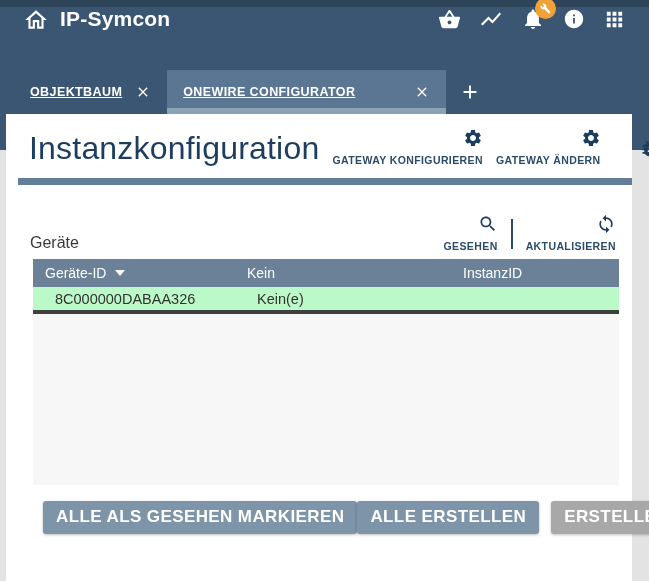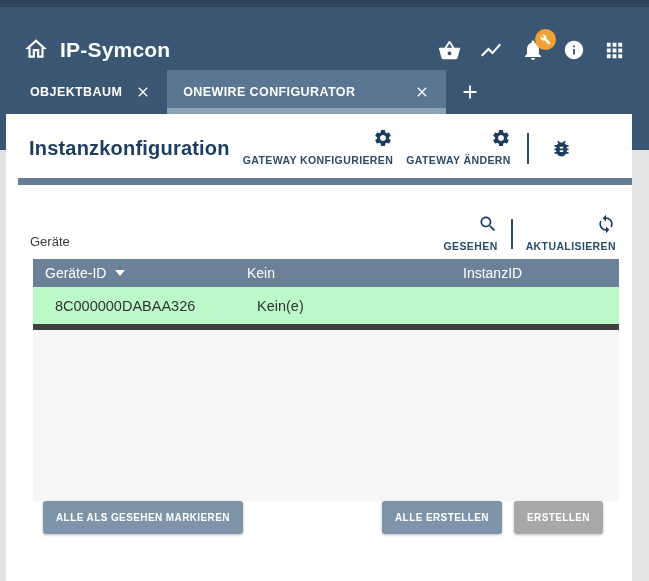--- a/index.html
+++ b/index.html
@@ -8,64 +8,64 @@
     --empty-bg:#F7F7F7; --page-gray:#E3E3E3; --btn:#7E94A9; --btn-disabled:#A8A8A8;
     --badge:#F0A236; --row-text:#333333;
   }
   *{margin:0;padding:0;box-sizing:border-box;}
   body{font-family:"Liberation Sans",sans-serif;background:#fff;}
   .page{position:relative;width:649px;height:581px;background:var(--page-gray);overflow:hidden;}
 
   .navy-band{position:absolute;top:0;left:0;width:649px;height:150px;background:var(--navy);}
   .top-strip{position:absolute;top:0;left:0;width:649px;height:7px;background:var(--navy-dark);z-index:2;}
 
-  .app-header{position:absolute;top:7px;left:0;width:649px;height:55px;display:flex;align-items:flex-end;padding:0 23px;z-index:3;color:#fff;}
+  .app-header{position:absolute;top:7px;left:0;width:649px;height:55px;display:flex;align-items:flex-start;padding:0 23px;z-index:3;color:#fff;}
   .home-icon{display:flex;align-items:center;cursor:pointer;}
   .app-title{font-size:21px;font-weight:bold;margin-left:11px;letter-spacing:.2px;}
   .header-icons{margin-left:auto;display:flex;align-items:center;gap:18px;}
   .hicon{display:flex;align-items:center;cursor:pointer;}
   .bell-wrap{position:relative;}
   .badge{position:absolute;top:-9px;right:-11px;width:21px;height:21px;border-radius:50%;background:var(--badge);display:flex;align-items:center;justify-content:center;}
 
   .tabbar{position:absolute;top:70px;left:0;width:649px;height:44px;display:flex;align-items:stretch;padding-left:14px;z-index:3;}
-  .tab{display:flex;align-items:center;padding:0 16px;cursor:pointer;color:#fff;}
+  .tab{display:flex;align-items:center;padding:0 16px;cursor:pointer;color:#fff;text-decoration:underline;}
   .tab-label{font-size:12.5px;font-weight:bold;letter-spacing:.4px;white-space:nowrap;}
   .tab-close{display:flex;align-items:center;margin-left:13px;cursor:pointer;}
   .tab.active{background:var(--tab-active);position:relative;gap:46px;}
   .tab.active::after{content:'';position:absolute;left:0;right:0;bottom:0;height:6px;background:var(--tab-strip);}
   .tab-add{display:flex;align-items:center;margin-left:13px;cursor:pointer;color:#fff;}
 
   .card{position:absolute;left:6px;top:114px;width:626px;height:467px;background:#fff;z-index:4;}
   .toolbar{position:absolute;left:23px;top:12px;right:14px;height:44px;display:flex;align-items:center;}
-  .page-title{font-size:20px;font-weight:700;color:var(--ink);letter-spacing:.2px;white-space:nowrap;}
+  .page-title{font-size:32px;font-weight:400;color:var(--ink);letter-spacing:.2px;white-space:nowrap;}
   .icon-action{display:flex;align-items:flex-end;gap:3px;background:none;border:none;cursor:pointer;margin-left:13px;padding:0;flex-direction:column;}
   .icon-action .gear{color:var(--ink);display:block;}
   .icon-action-label{font-size:10.5px;font-weight:600;color:var(--link);letter-spacing:.4px;padding-bottom:2px;white-space:nowrap;}
   .vdiv{width:2px;height:31px;background:var(--link);margin:0 10px 0 16px;}
   .bug-btn{background:none;border:none;cursor:pointer;margin-left:12px;color:var(--ink);display:flex;align-items:center;}
 
   .title-bar{position:absolute;left:12px;right:0;top:64px;height:7px;background:var(--bar);}
 
   .actions-row{position:absolute;right:16px;top:102px;height:36px;display:flex;align-items:center;}
   .actions-row .icon-action{margin-left:0;}
   .actions-row .vdiv{height:30px;margin:0 13px;}
 
-  .section-label{position:absolute;left:24px;top:120px;font-size:13px;color:#3A3A3A;text-align:right;}
+  .section-label{position:absolute;left:24px;top:120px;font-size:16px;color:#3A3A3A;text-align:right;}
 
   .table{position:absolute;left:27px;top:145px;width:586px;}
   .thead,.trow{display:grid;grid-template-columns:202px 216px 168px;align-items:center;}
   .thead{height:28px;background:var(--th-bg);color:#fff;}
   .th{padding-left:12px;font-size:14px;font-weight:500;display:flex;align-items:center;cursor:pointer;}
   .sort-triangle{width:0;height:0;border-left:5px solid transparent;border-right:5px solid transparent;border-top:6px solid #fff;display:inline-block;margin-left:9px;}
-  .trow{height:43px;background:var(--row-green);border-bottom:6px solid #404040;cursor:pointer;}
+  .trow{height:27px;background:var(--row-green);border-bottom:4px solid #404040;cursor:pointer;}
   .td{padding-left:22px;font-size:14.5px;color:var(--row-text);white-space:nowrap;}
   .tbody-empty{height:171px;background:var(--empty-bg);}
 
   .footer-buttons{position:absolute;left:37px;right:29px;top:386px;height:34px;display:flex;align-items:center;}
-  .btn{height:33px;padding:0 13px;border:none;border-radius:3px;background:var(--btn);color:#fff;font-family:"Liberation Sans",sans-serif;font-size:10px;font-weight:bold;letter-spacing:.4px;cursor:pointer;box-shadow:0 1px 3px rgba(0,0,0,.25);white-space:nowrap;}
+  .btn{height:33px;padding:0 13px;border:none;border-radius:3px;background:var(--btn);color:#fff;font-family:"Liberation Sans",sans-serif;font-size:17px;font-weight:bold;letter-spacing:.4px;cursor:pointer;box-shadow:0 1px 3px rgba(0,0,0,.25);white-space:nowrap;}
   .btn.disabled{background:var(--btn-disabled);cursor:default;}
   .fspacer{flex:1;}
   .btn + .btn{margin-left:12px;}
 
   .scroll-track{position:absolute;right:0;top:150px;width:17px;height:431px;background:var(--page-gray);}
 </style>
 </head>
 <body>
 
 <div class="page">

